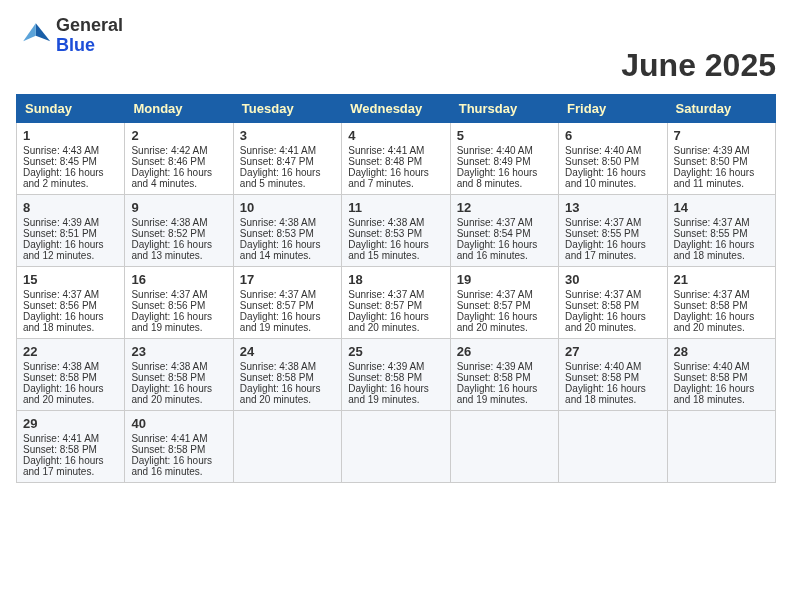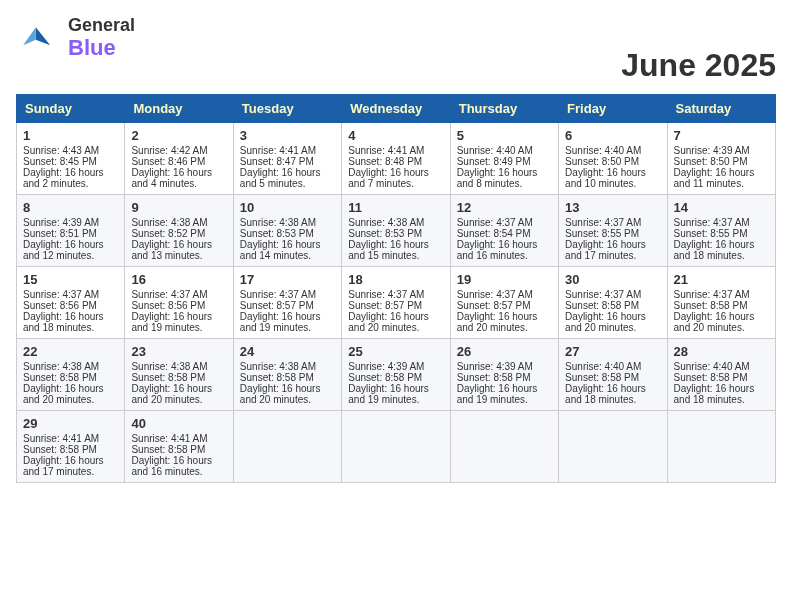--- a/index.html
+++ b/index.html
@@ -11,37 +11,36 @@
       padding: 16px;
     }
     .header-area {
       display: flex;
       justify-content: space-between;
       align-items: flex-start;
       margin-bottom: 10px;
     }
     .logo {
       display: flex;
-      align-items: center;
-      gap: 16px;
+      gap: 4px;
     }
     .logo-text {
       display: flex;
       flex-direction: column;
       line-height: 1.1;
     }
     .logo-general {
       font-size: 18px;
       font-weight: bold;
       color: #333;
     }
     .logo-blue {
-      font-size: 22px;
-      font-weight: bold;
-      color: #8b5cf6;
+      font-size: 18px;
+      font-weight: bold;
+      color: #1d4ed8;
     }
     .logo-icon {
       width: 36px;
       height: 36px;
     }
     .title-area {
       text-align: right;
     }
     .month-title {
       font-size: 32px;

